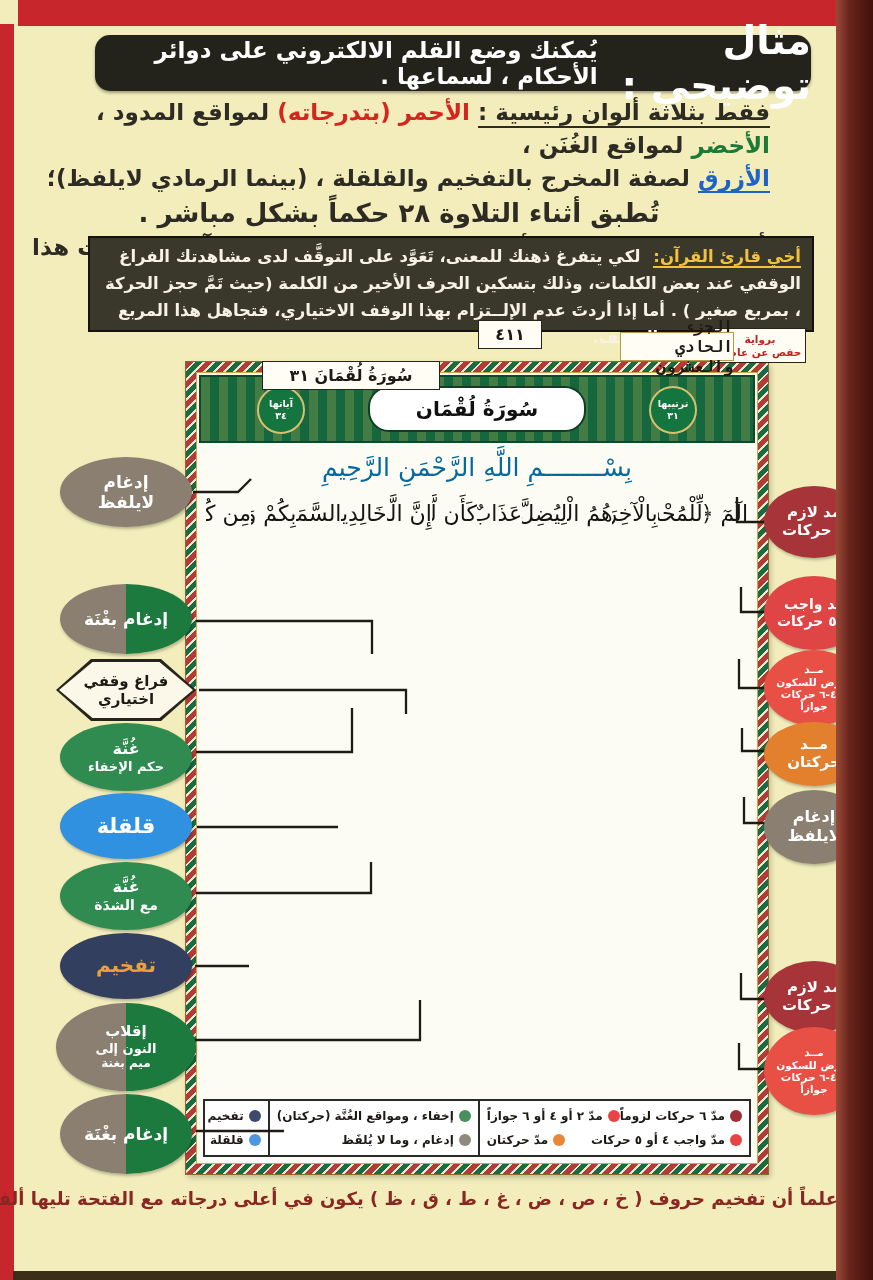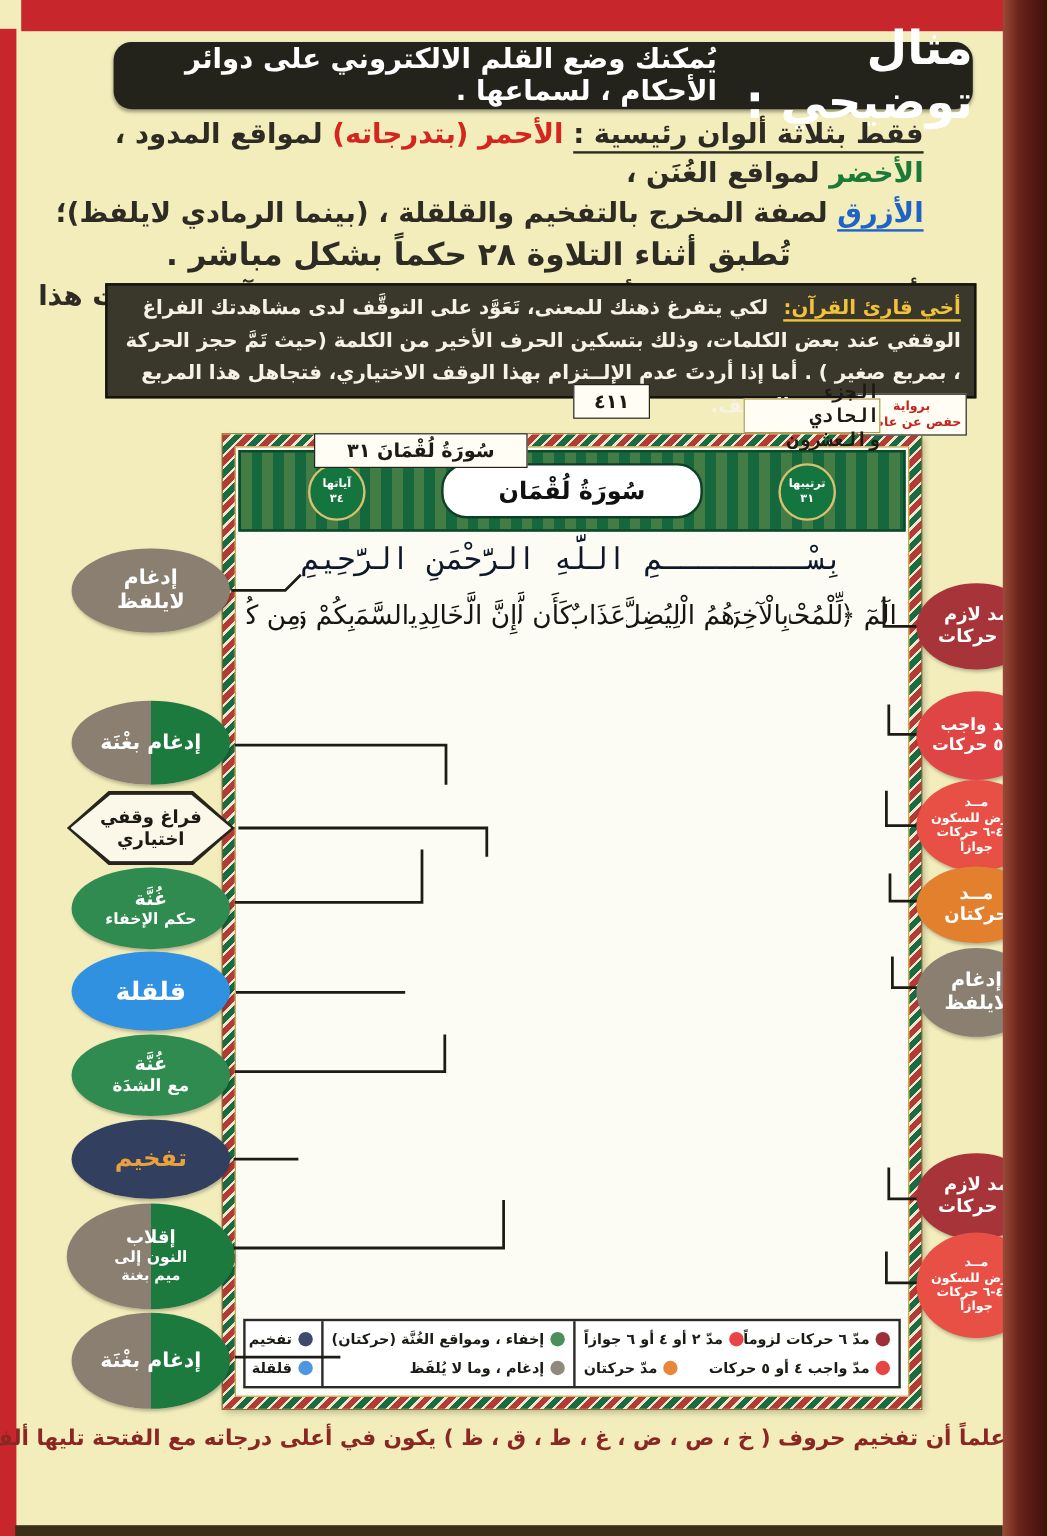--- a/index.html
+++ b/index.html
@@ -57,21 +57,21 @@
   .orn-band{height:64px;background:#15673e;border:2px solid #0d4a2b;margin:2px;position:relative;
     background-image:repeating-linear-gradient(90deg,rgba(230,200,90,.22) 0 9px,rgba(0,0,0,0) 9px 18px);
     display:flex;align-items:center;justify-content:center;}
   .cartouche{width:214px;height:42px;background:#fff;border:2.5px solid #0d3f26;border-radius:21px;
     display:flex;align-items:center;justify-content:center;font-size:20px;font-weight:bold;color:#111;}
   .circ{position:absolute;top:9px;width:44px;height:44px;border-radius:50%;background:#15753f;
     border:2px solid #d8c070;color:#fff;display:flex;flex-direction:column;align-items:center;justify-content:center;
     font-size:9.5px;font-weight:bold;line-height:12px;}
   .circ.rt{right:56px;} .circ.lf{left:56px;}
 
-  .basmala{height:46px;line-height:46px;text-align:center;font-size:25px;color:#0f172a;font-family:Liberation Mono, monospace;}
+  .basmala{height:46px;line-height:46px;text-align:center;font-size:25px;color:#0369a1;}
   .qtext{flex:1;display:flex;flex-direction:row;padding:0 9px;}
   .qline{flex:1;font-size:22px;color:#17150f;text-align:justify;text-align-last:justify;
     line-height:45px;overflow:hidden;white-space:nowrap;}
 
   
   .legend{margin:3px 6px 6px;border:2px solid #2a2a2a;background:#fff;display:flex;height:54px;
     font-size:12px;font-weight:bold;color:#1c1a14;}
   .lcol{display:flex;flex-direction:column;justify-content:space-around;padding:3px 7px;border-left:2px solid #2a2a2a;}
   .lcol:last-child{border-left:none;}
   .lcol.c1{flex:1.45;} .lcol.c2{flex:1.1;} .lcol.c3{width:74px;flex:none;}

